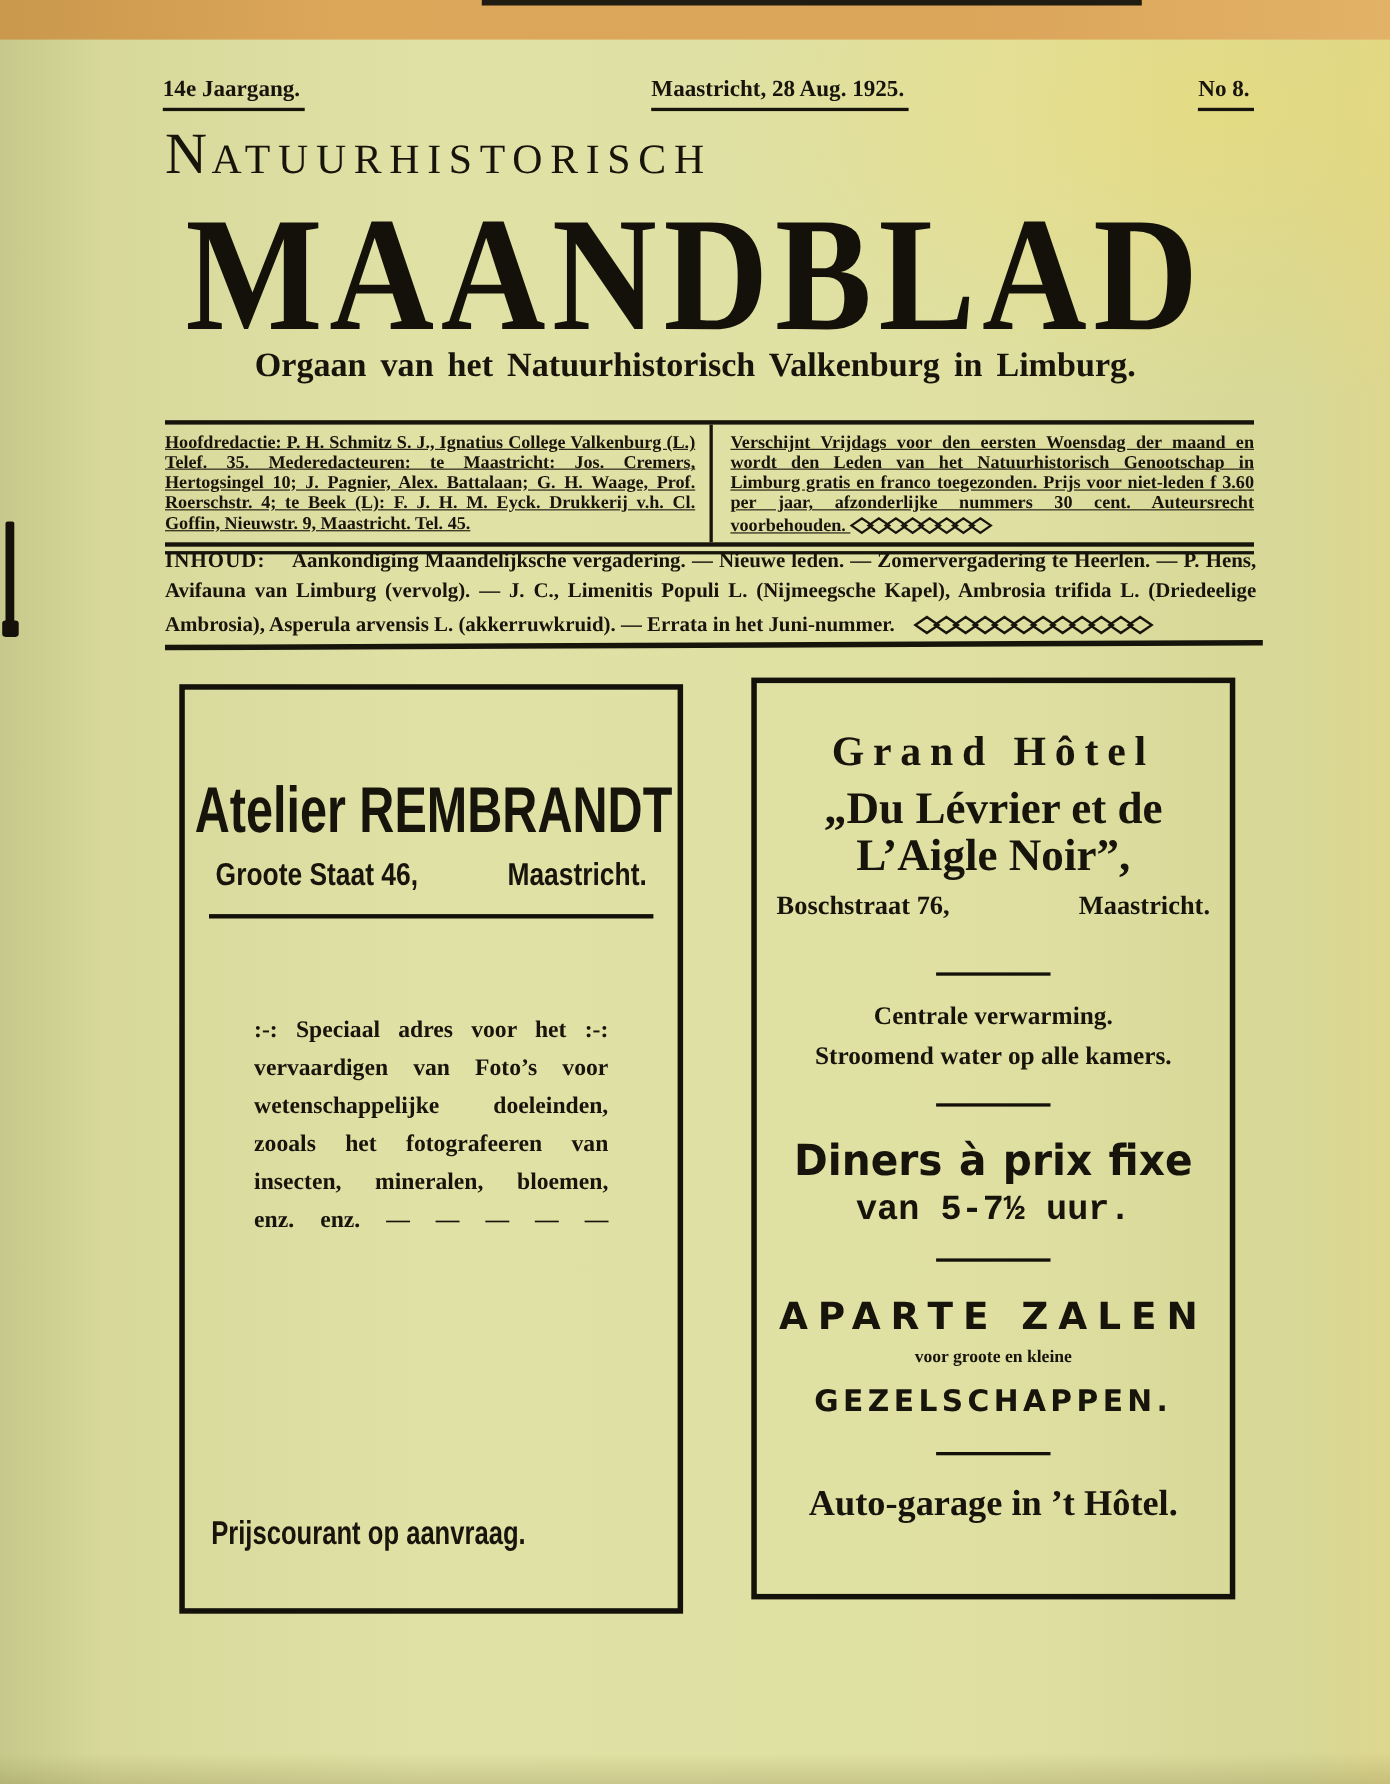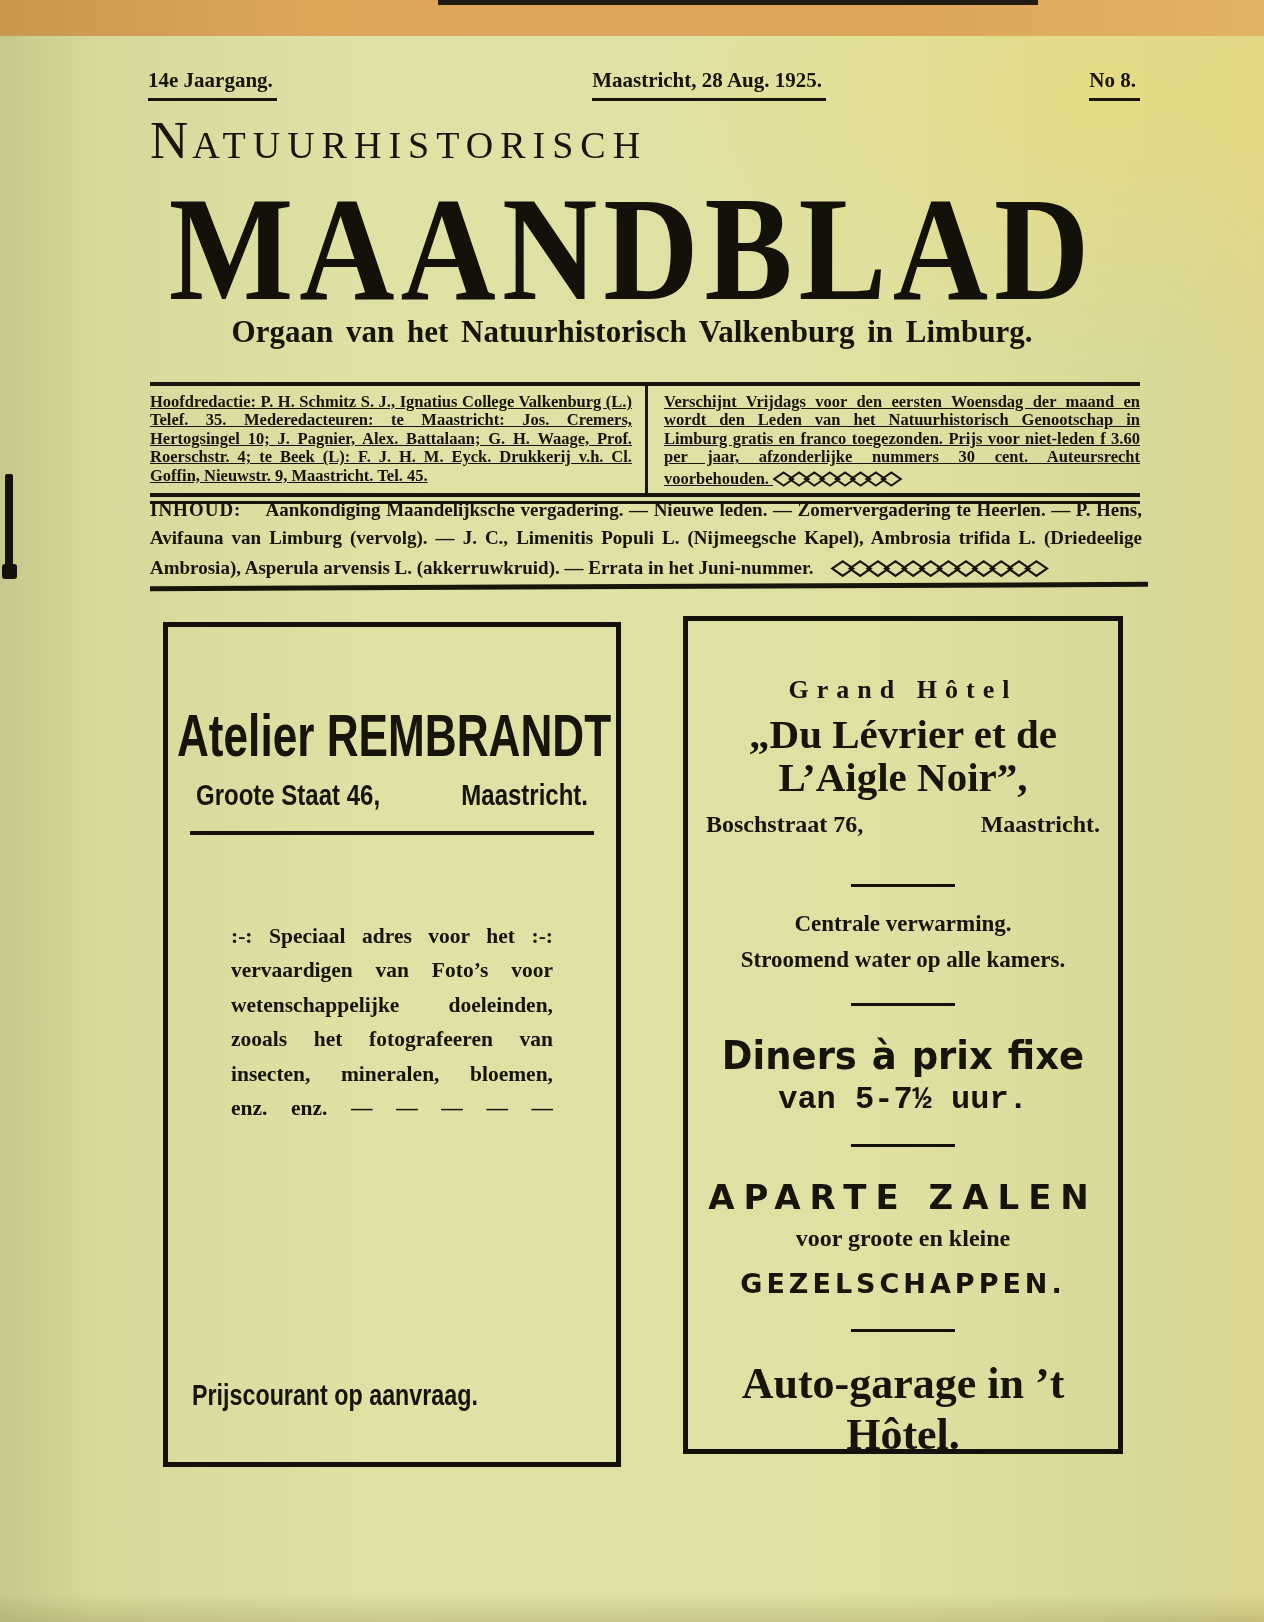--- a/index.html
+++ b/index.html
@@ -61,38 +61,38 @@
     font-family:"Liberation Sans", sans-serif; font-weight:bold; font-size:24px;
     transform:scaleY(1.2); transform-origin:top center; }
   .rembrandt-rule { margin:24px auto 0; width:90%; border-top:4px solid #14110a; }
   .rembrandt-body { margin:84px auto 0; width:322px; font-weight:bold; font-size:21.5px; }
   .rembrandt-body .line { text-align:justify; text-align-last:justify; line-height:1.6; }
   .rembrandt-footer { margin:auto 0 50px 24px; font-family:"Liberation Sans", sans-serif;
     font-weight:bold; font-size:24px; transform:scale(0.97,1.25); transform-origin:left bottom; }
 
   .ad-right { position:absolute; left:683px; top:616px; width:440px; height:838px;
     border:5px solid #14110a; box-sizing:border-box; text-align:center; }
-  .hotel-name1 { margin-top:54px; font-weight:bold; font-size:26px; letter-spacing:8px; }
+  .hotel-name1 { margin-top:40px; font-weight:bold; font-size:38px; letter-spacing:8px; }
   .hotel-name2 { margin-top:8px; font-weight:bold; font-size:41px; line-height:1.05; white-space:nowrap; }
   .hotel-name3 { font-weight:bold; font-size:41px; line-height:1.05; }
   .hotel-address { display:flex; justify-content:space-between; padding:0 18px; margin-top:12px;
     font-weight:bold; font-size:24px; }
   .hotel-divider { width:104px; border-top:3px solid #14110a; margin-left:auto; margin-right:auto; }
   .d1 { margin-top:46px; } .d2 { margin-top:30px; } .d3 { margin-top:26px; } .d4 { margin-top:30px; }
   .hotel-feature1 { margin-top:24px; font-weight:bold; font-size:23px; }
   .hotel-feature2 { margin-top:10px; font-weight:bold; font-size:23px; }
   .hotel-diners1 { margin-top:28px; font-family:"DejaVu Sans", sans-serif; font-weight:bold;
     font-size:37px; letter-spacing:0; word-spacing:2px; white-space:nowrap; transform:scaleY(1.05); }
   .hotel-diners2 { margin-top:4px; font-family:Liberation Mono, monospace; font-weight:bold; font-size:32px; }
   .hotel-zalen1 { margin-top:30px; font-family:"DejaVu Sans", sans-serif; font-weight:bold;
     font-size:34px; letter-spacing:9px; white-space:nowrap; }
-  .hotel-zalen2 { margin-top:8px; font-weight:bold; font-size:24px; }
+  .hotel-zalen2 { margin-top:8px; font-weight:bold; font-size:16px; }
   .hotel-zalen3 { margin-top:16px; font-family:"DejaVu Sans", sans-serif; font-weight:bold;
     font-size:27px; letter-spacing:4px; white-space:nowrap; }
-  .hotel-garage { margin-top:26px; font-weight:bold; font-size:44px;text-align:center; }
+  .hotel-garage { margin-top:26px; font-weight:bold; font-size:33px;text-align:center; }
 </style>
 </head>
 <body>
 
 <div class="page">
 
   <div class="top-band"></div>
   <div class="top-band-line"></div>
   <div class="ink-mark"></div>
 

